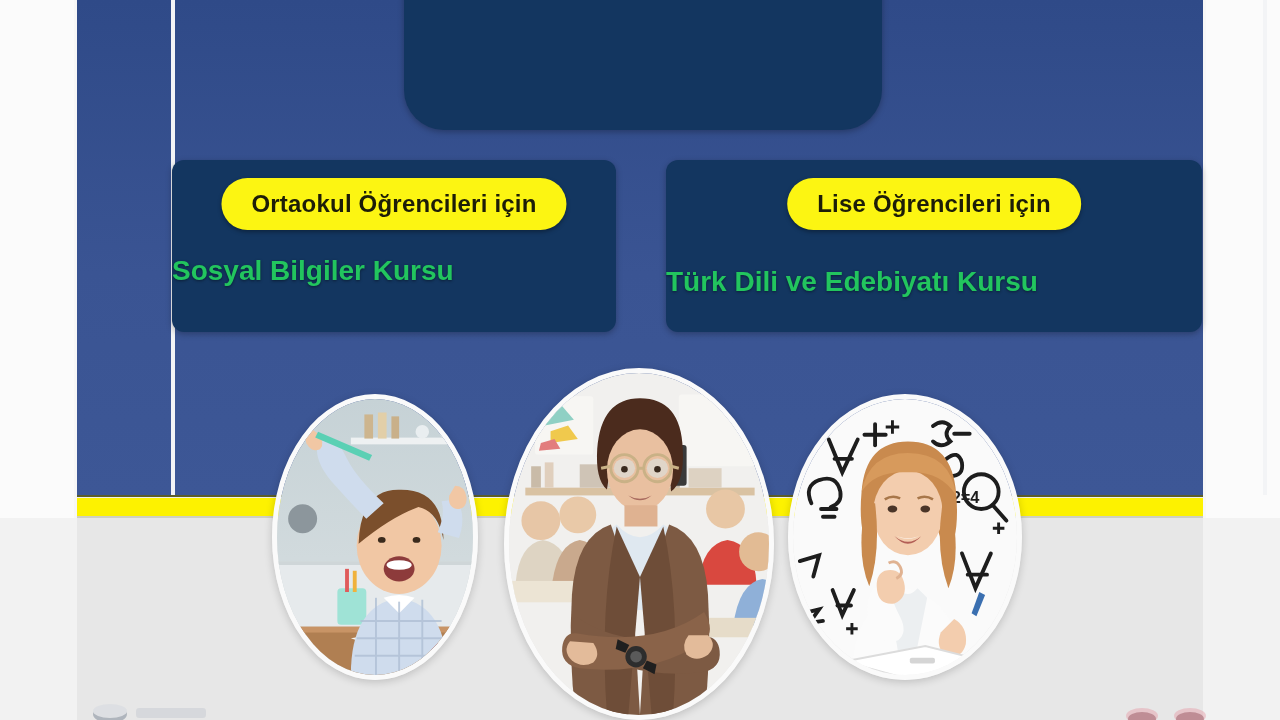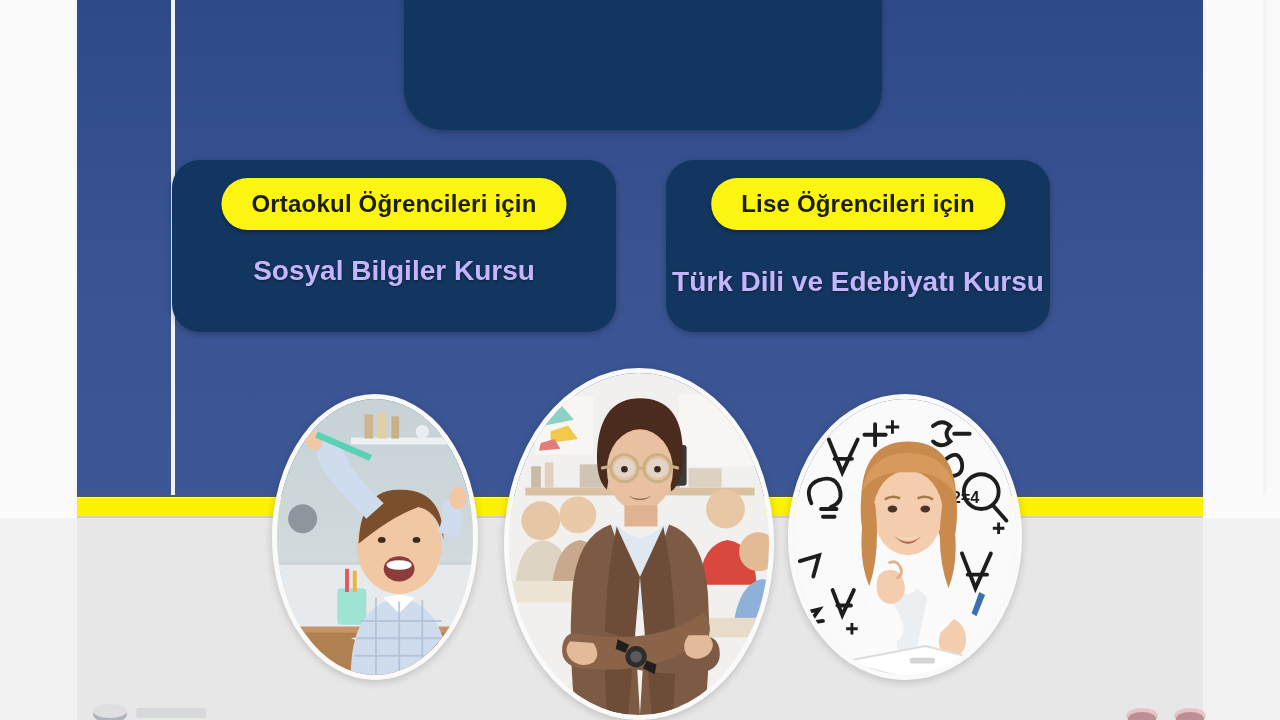--- a/index.html
+++ b/index.html
@@ -63,32 +63,32 @@
   .gutter {
     position:absolute; top:0; height:518px; width:77px; background:#fbfbfb;
   }
   .gutter.left { left:0; }
   .gutter.right { left:1203px; }
 
   
   .card {
     position:absolute;
     background:#133660;
-    border-radius:28px;
+    border-radius:12px;
     box-shadow:0 2px 6px rgba(0,0,0,.28);
   }
   .card.top {
     left:404px; top:-118px; width:478px; height:248px;
     border-radius:40px;
   }
   .card.mid-left {
     left:172px; top:160px; width:444px; height:172px;
   }
   .card.mid-right {
-    left:666px; top:160px; width:384px; height:172px;
+    left:666px; top:160px; width:536px; height:172px;
   }
 
   .pill {
     position:absolute;
     left:50%; transform:translateX(-50%);
     background:#fcf512;
     border-radius:999px;
     color:#1d1d08;
     font-weight:800;
     white-space:nowrap;
@@ -96,22 +96,22 @@
     box-shadow:0 2px 4px rgba(0,0,0,.35);
     letter-spacing:.2px;
   }
   .card.mid-left .pill, .card.mid-right .pill {
     top:18px; height:52px; padding:0 30px;
     font-size:24px;
   }
 
   .card-sub {
     position:absolute; left:0; right:0;
-    text-align:center;
-    color:#c4b5fd;
+    text-align:left;
+    color:#22c55e;
     font-weight:700;
     white-space:nowrap;
     text-shadow:0 1px 3px rgba(0,0,0,.45);
   }
   .card.mid-left .card-sub { top:95px; font-size:28px; }
   .card.mid-right .card-sub { top:106px; font-size:28px; }
 
   
   .photo {
     position:absolute;

